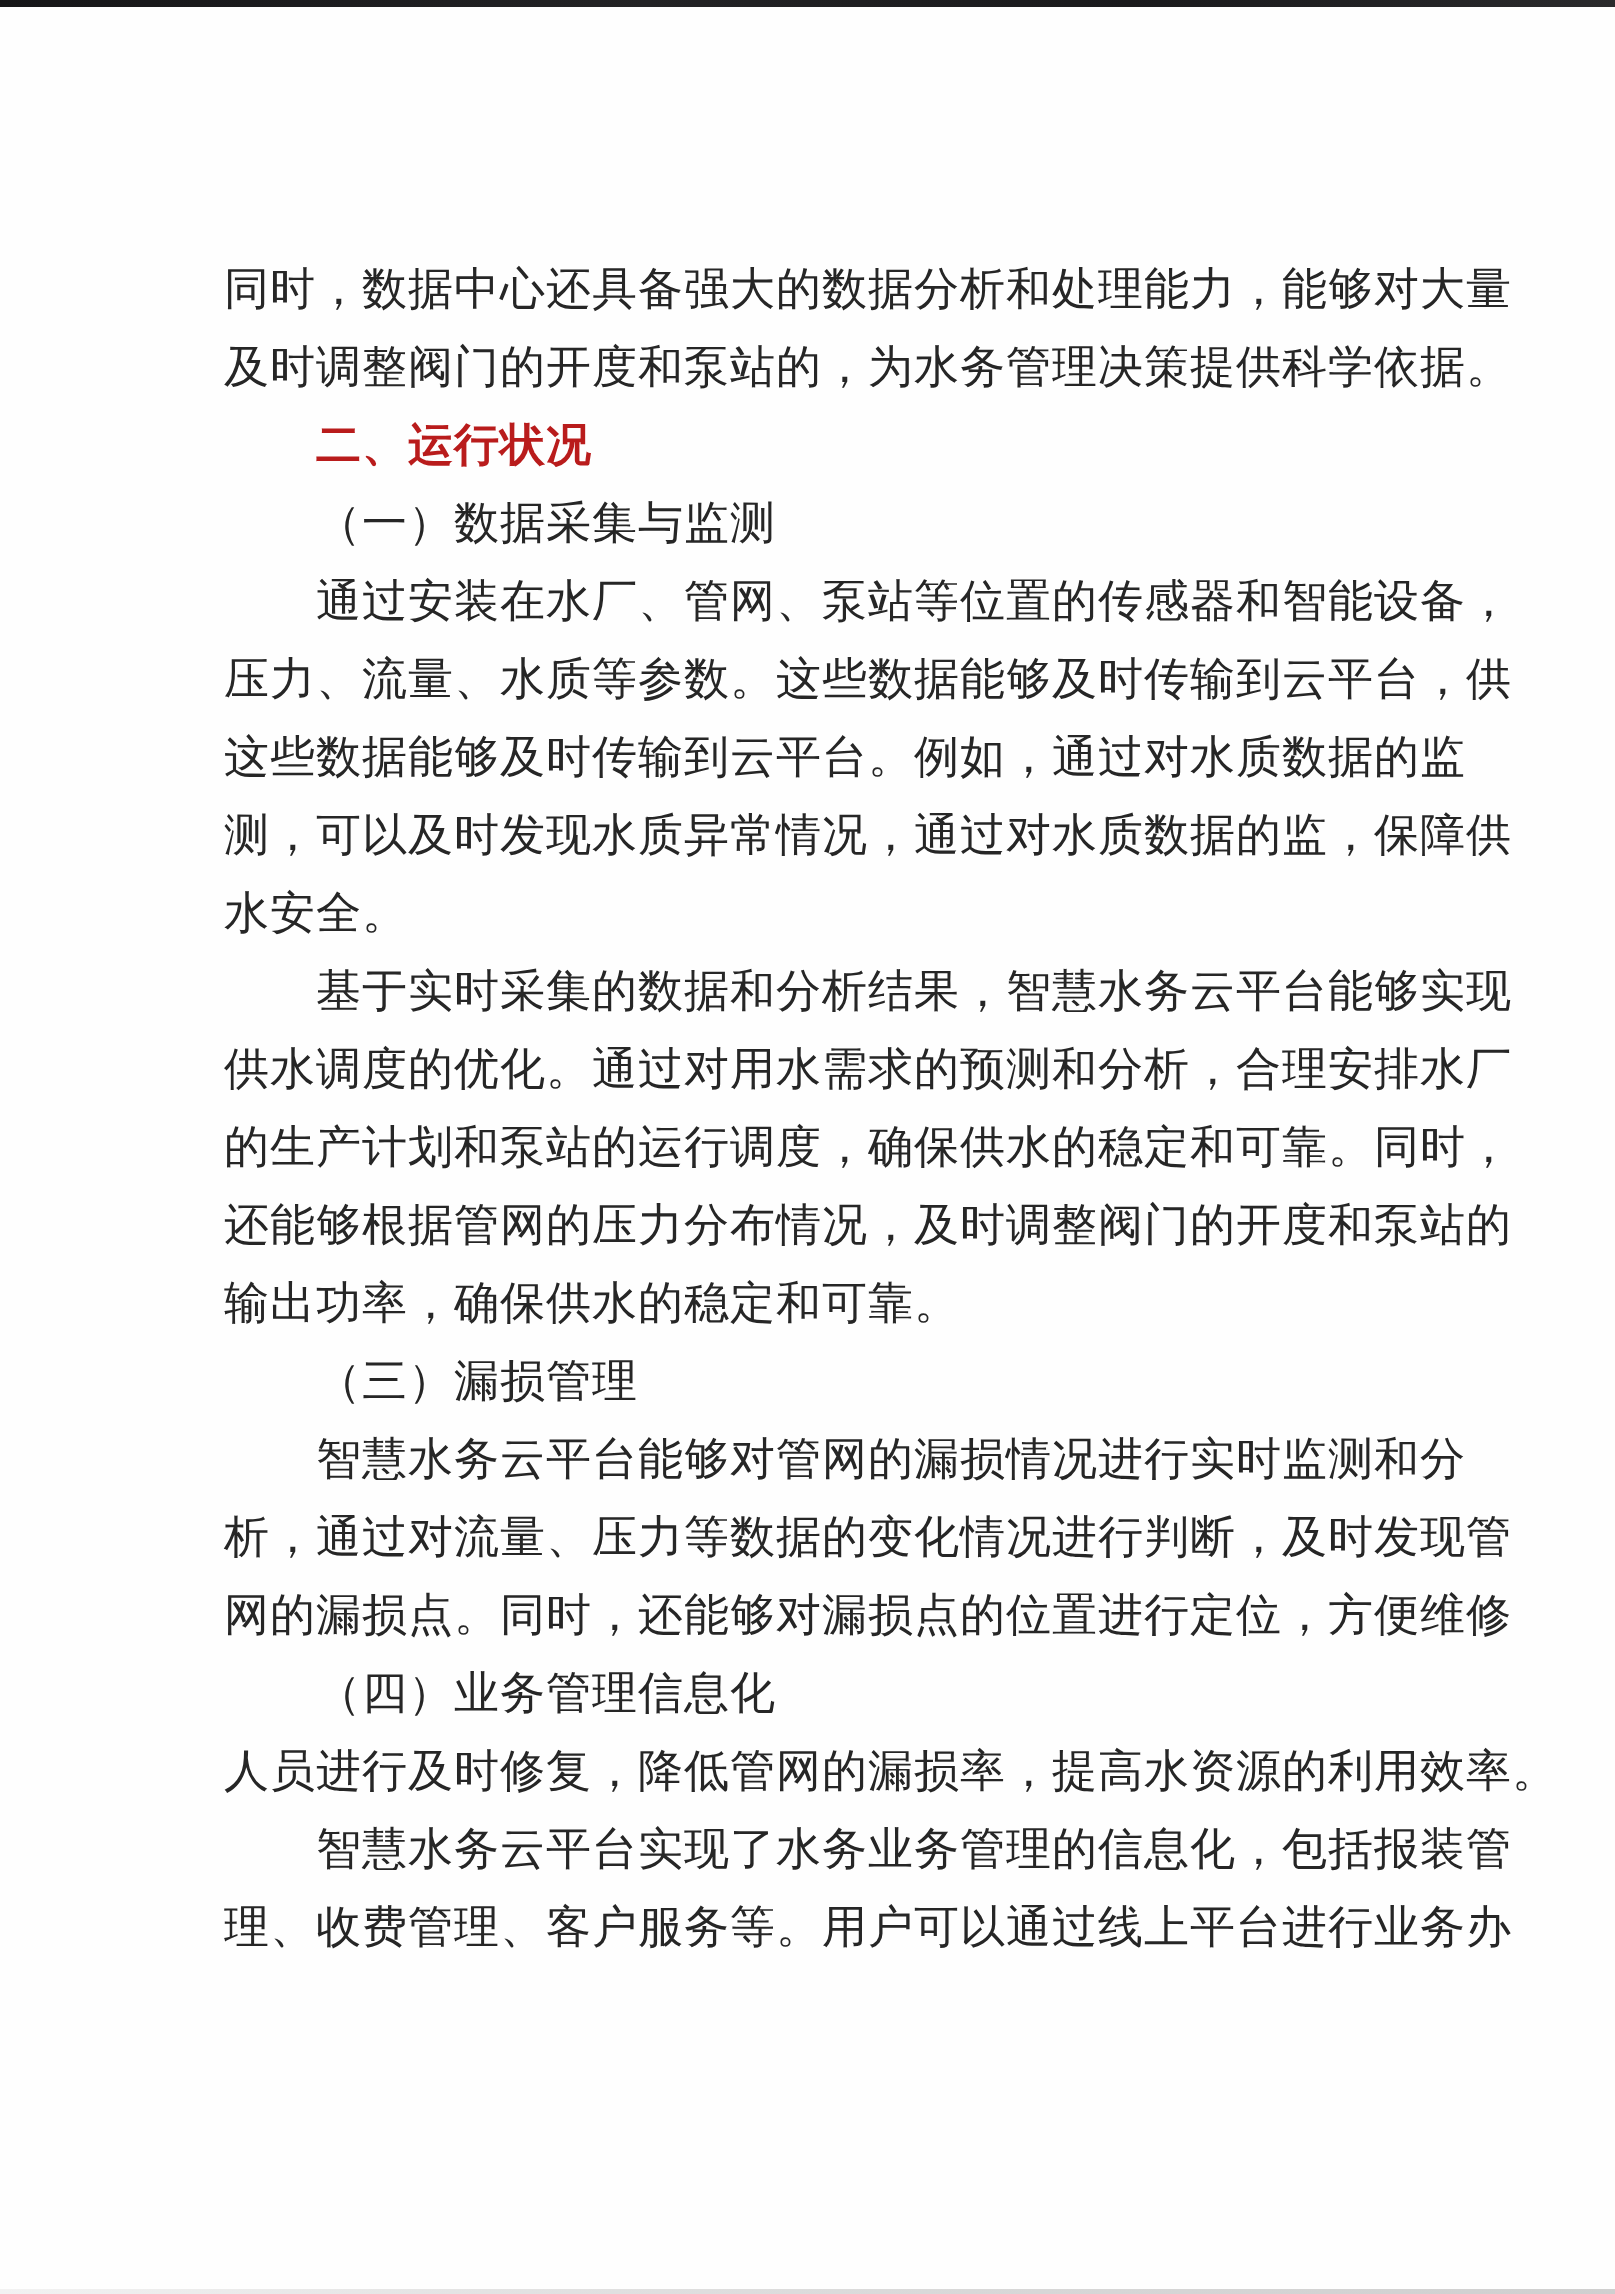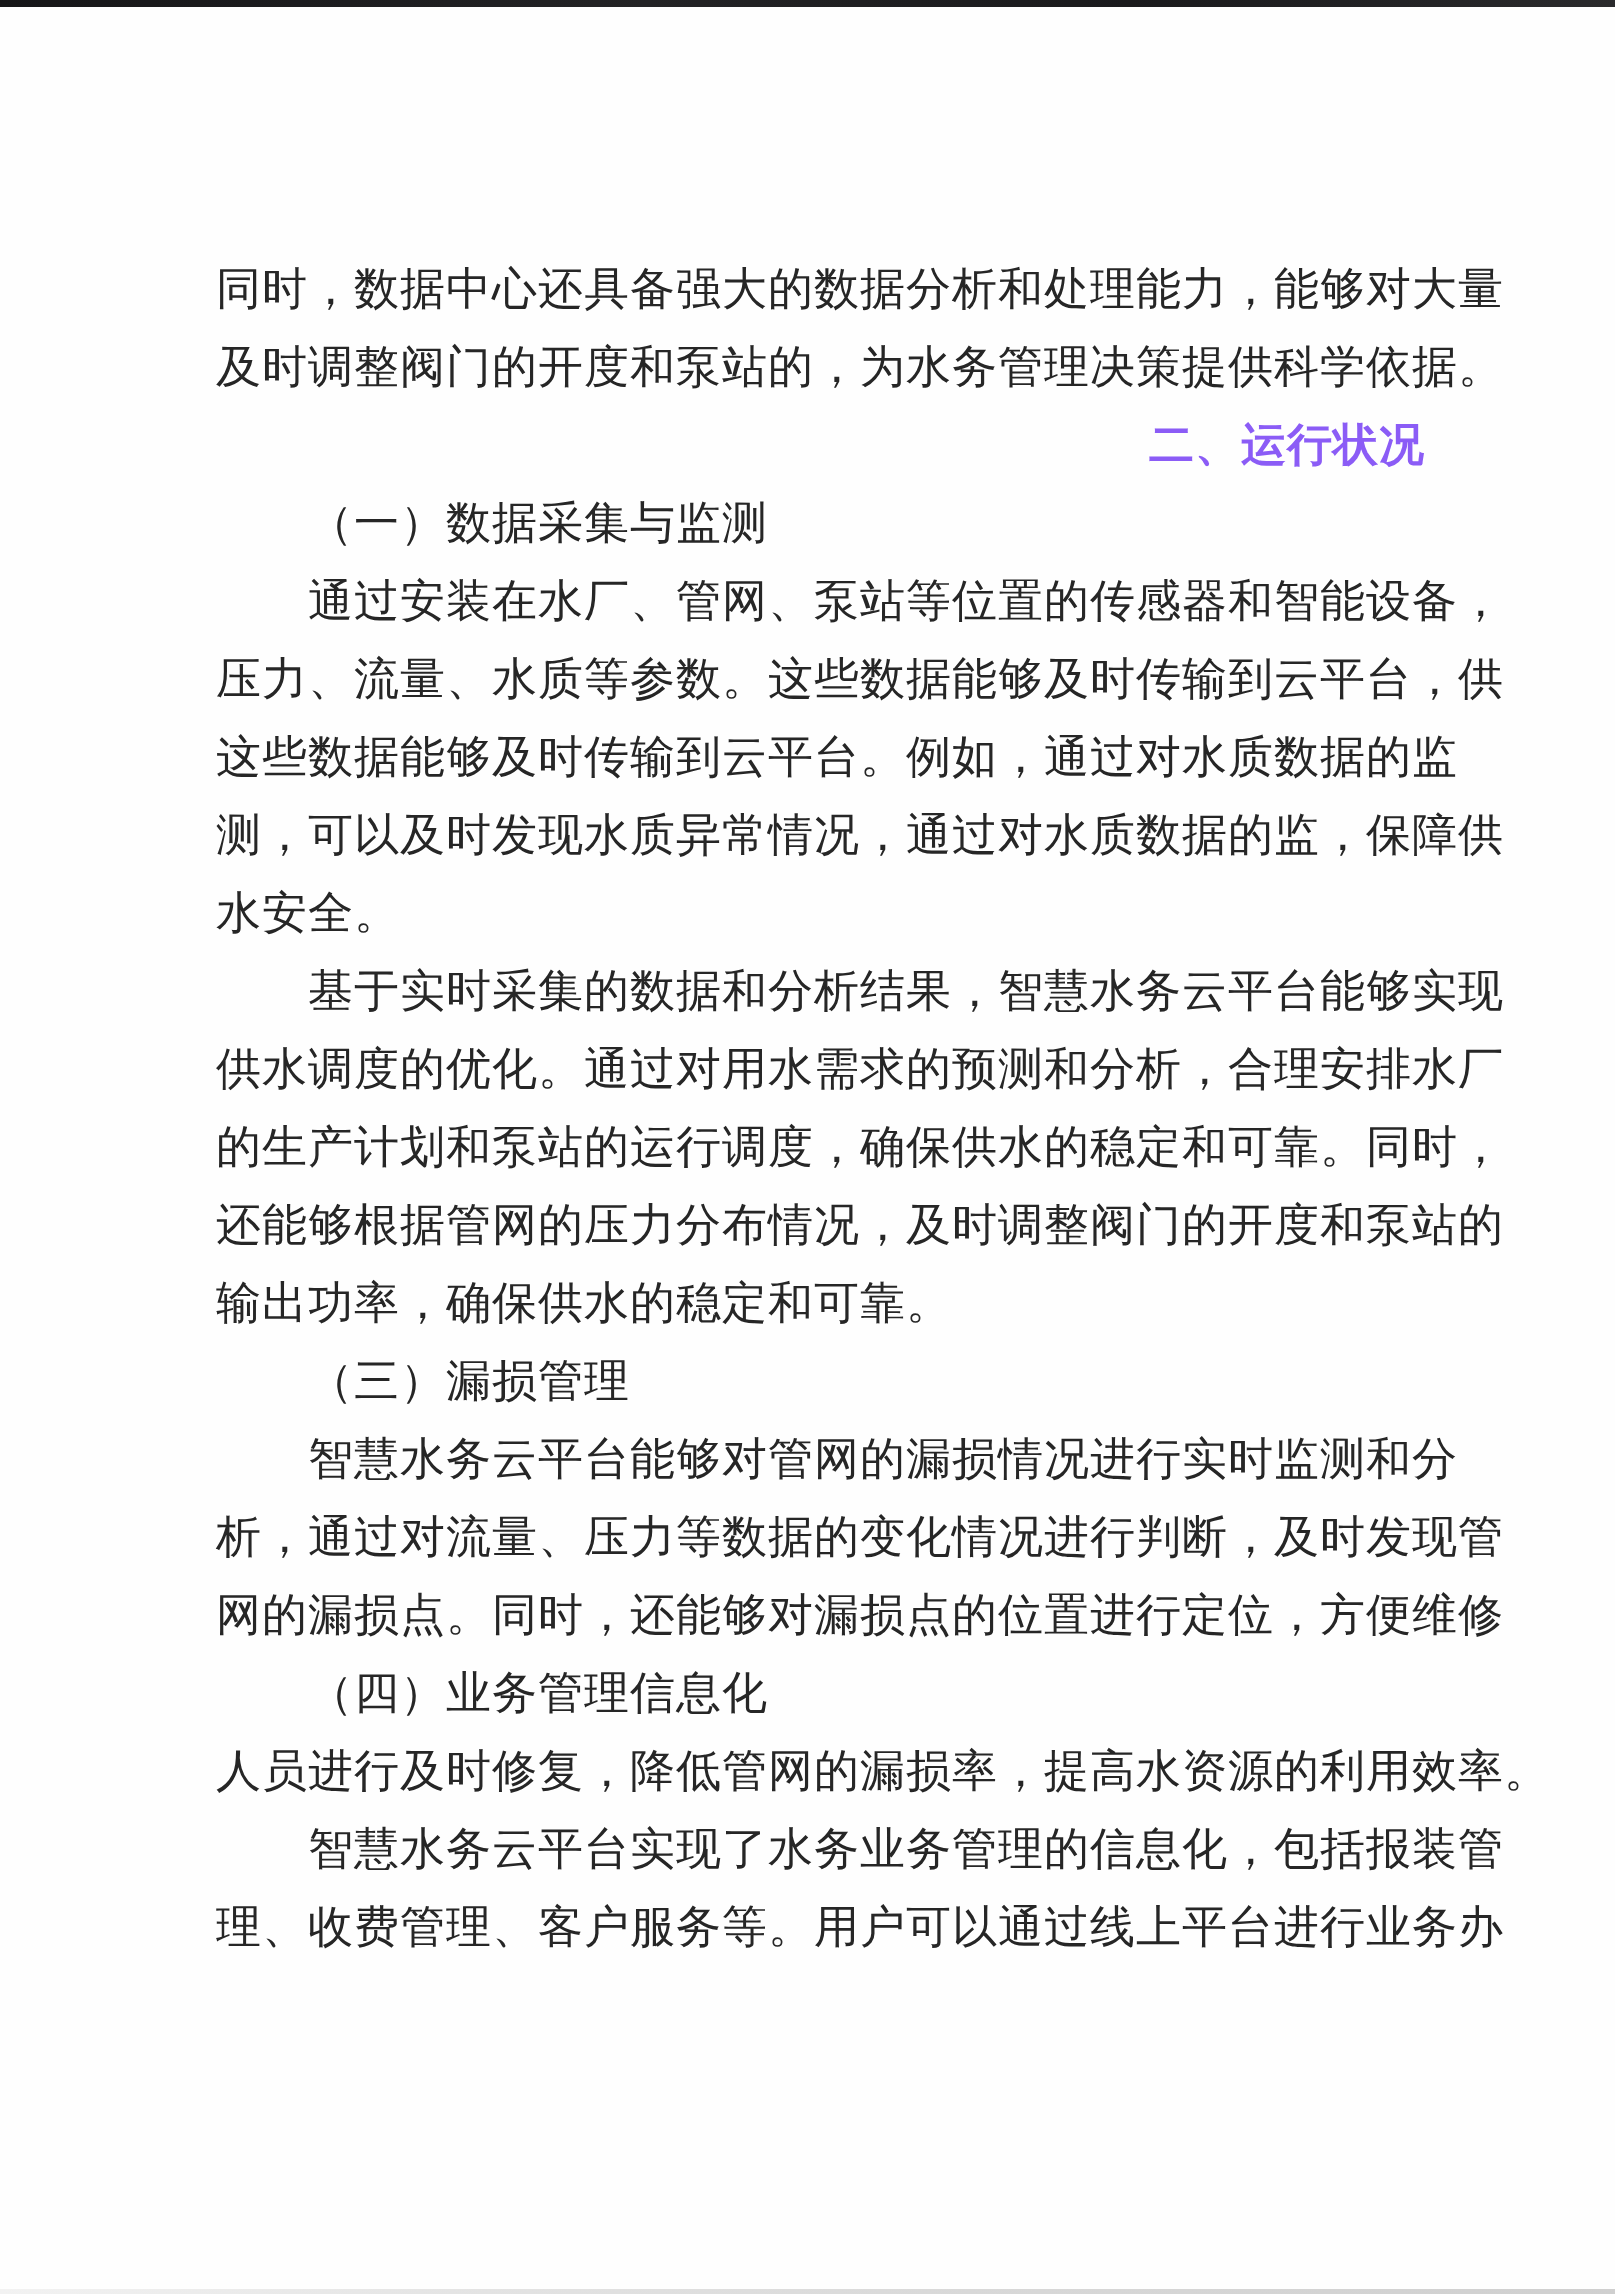--- a/index.html
+++ b/index.html
@@ -16,42 +16,41 @@
   .scan-edge-top {
     position:absolute; top:0; left:0; width:100%; height:6.8px;
     background:linear-gradient(90deg,#161618 0%,#232325 40%,#1a1a1c 70%,#2a2a2c 100%);
   }
   .scan-edge-bottom {
     position:absolute; bottom:0; left:0; width:100%; height:5.9px;
     background:linear-gradient(90deg,#f2f2f2 0%,#e3e3e3 30%,#d8d8d8 60%,#cfcfcf 100%);
   }
   .content {
     position:absolute;
-    left:216px;
+    left:224px;
     top:250px;
     width:1209px;
   }
   .line {
     font-size:45px;
     line-height:78px;
     height:78px;
     color:#262626;
     white-space:nowrap;
     letter-spacing:1px;
   }
   .jst {
     text-align:justify;
     text-align-last:justify;
   }
   .indent { padding-left:92px; }
   .h1 {
     font-family:"Liberation Sans","DejaVu Sans",sans-serif;
     font-weight:bold;
-    color:#8b5cf6;
-    text-align:right;
+    color:#b91c1c;
   }
 </style>
 </head>
 <body>
 
 <div class="page">
   <div class="scan-edge-top"></div>
 
   <div class="content">
     <div class="line jst">同时，数据中心还具备强大的数据分析和处理能力，能够对大量</div>

